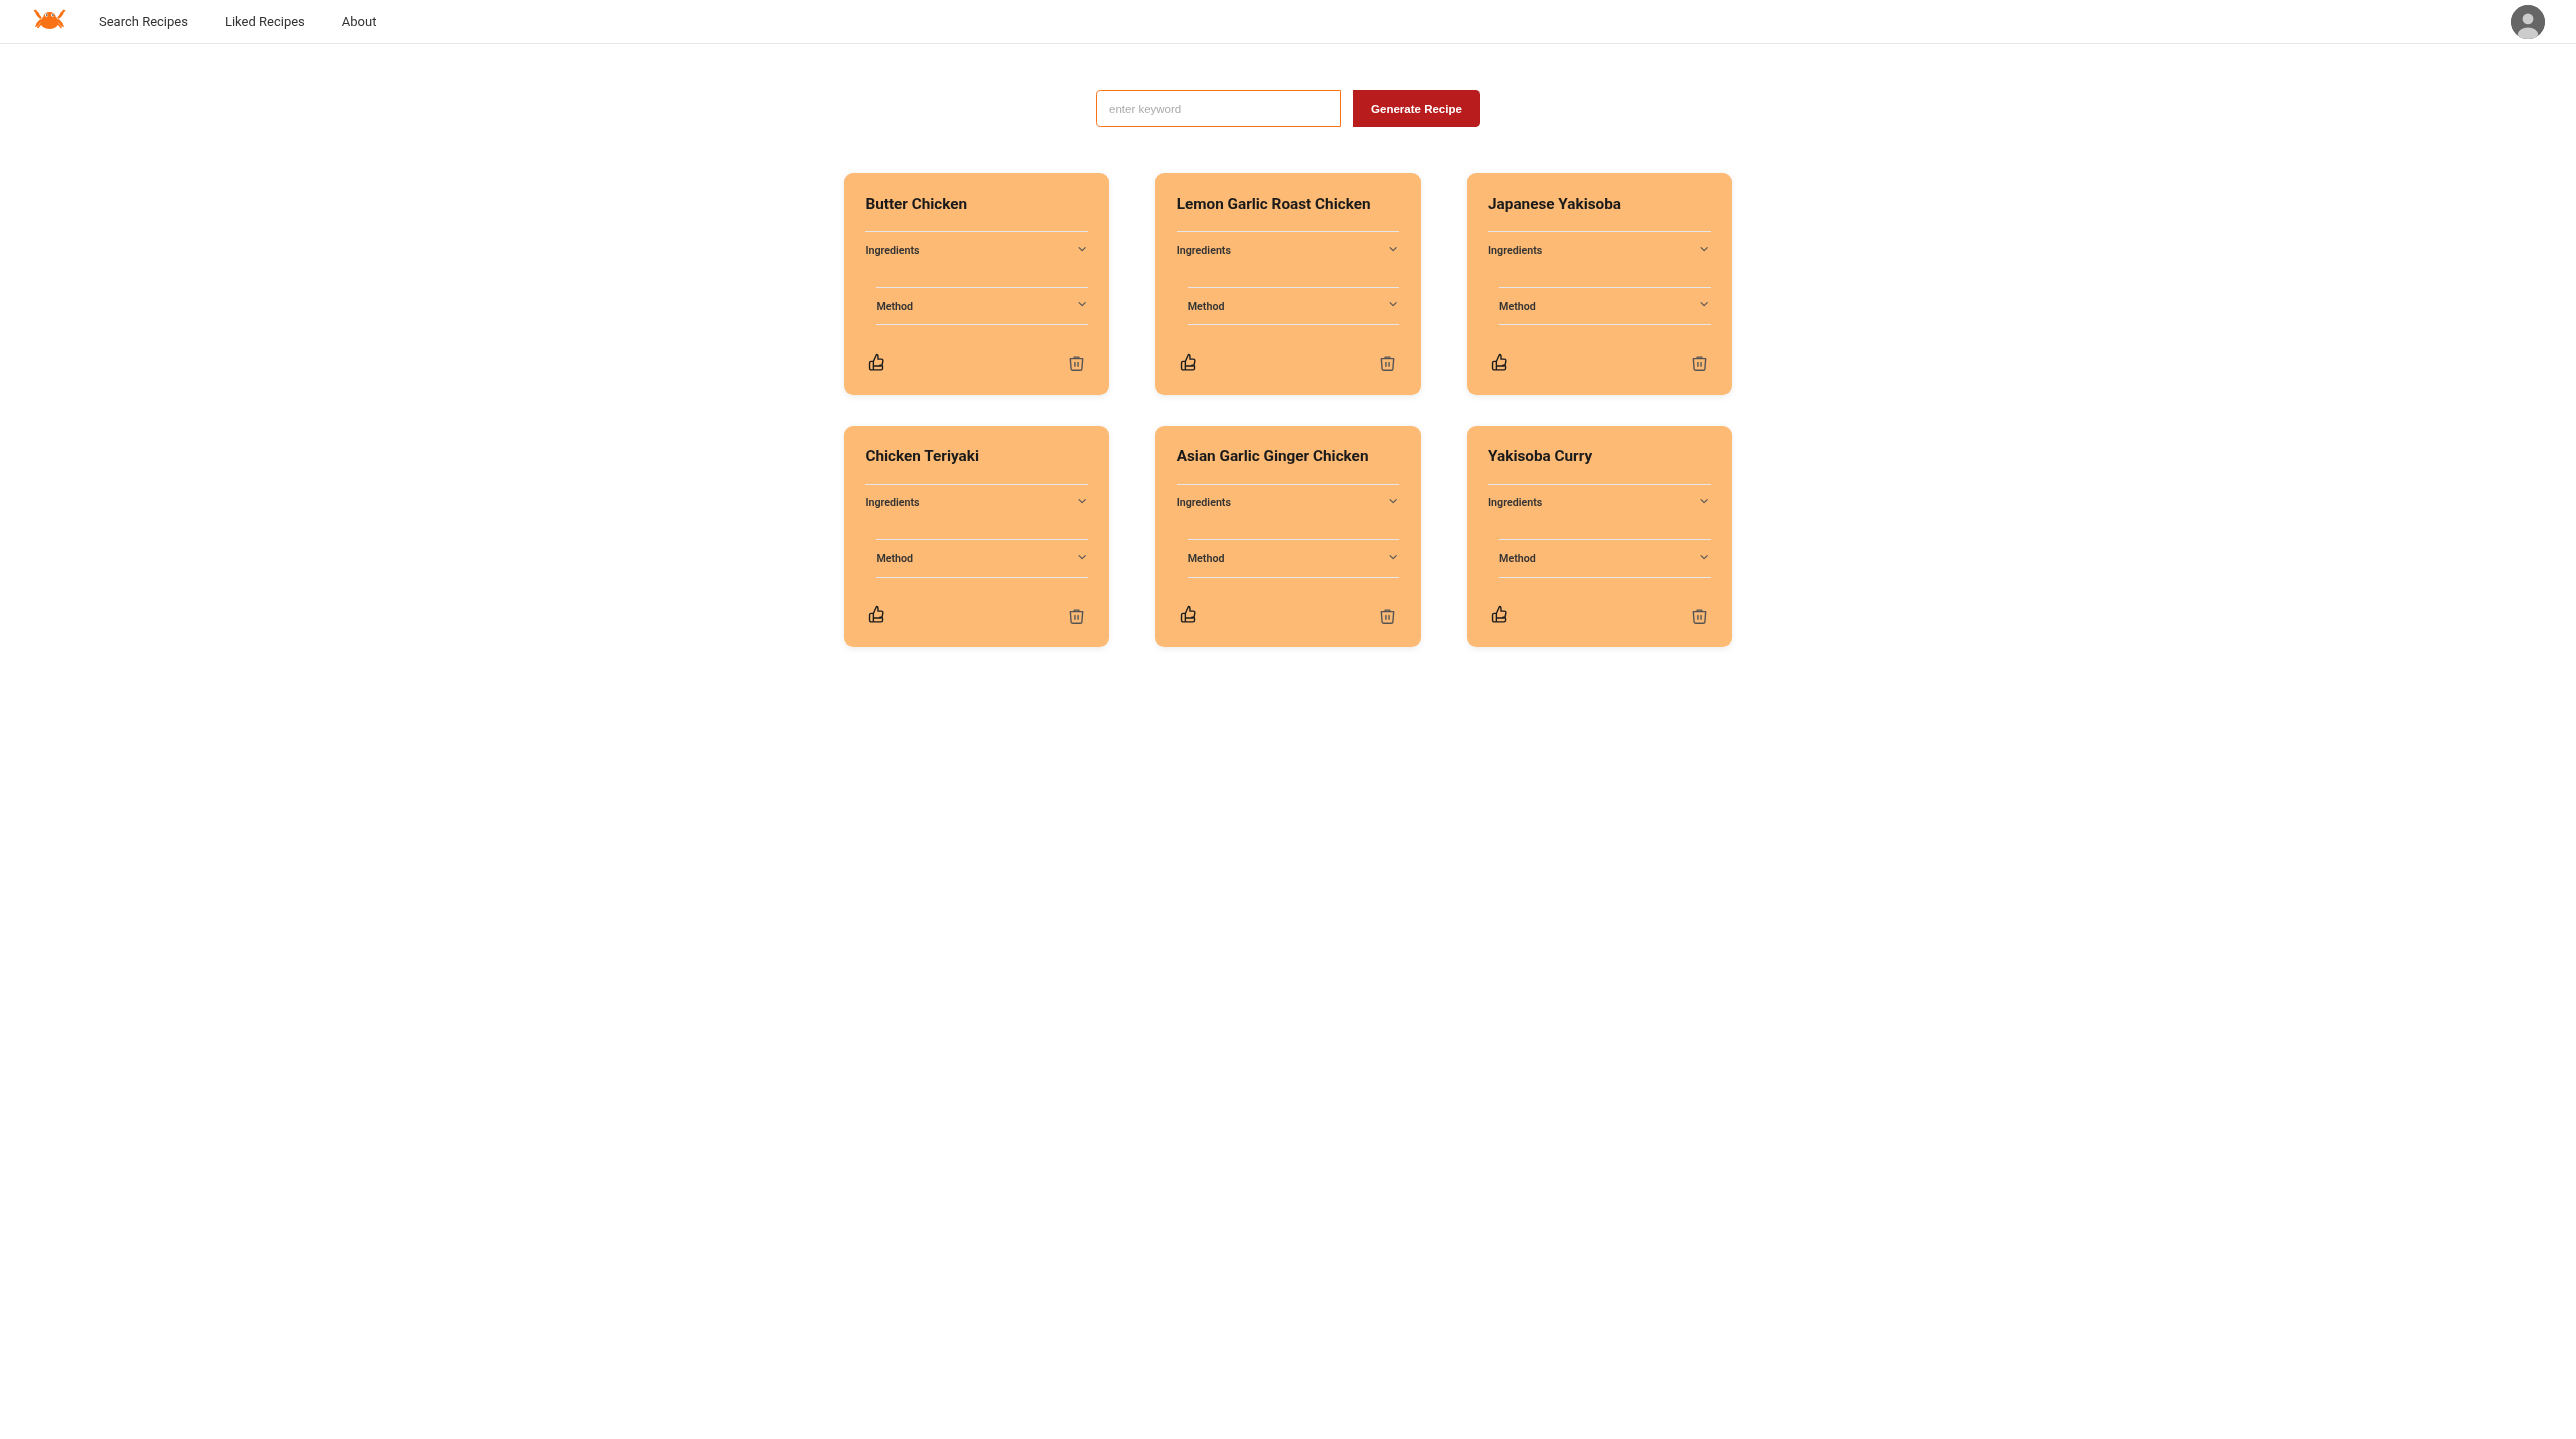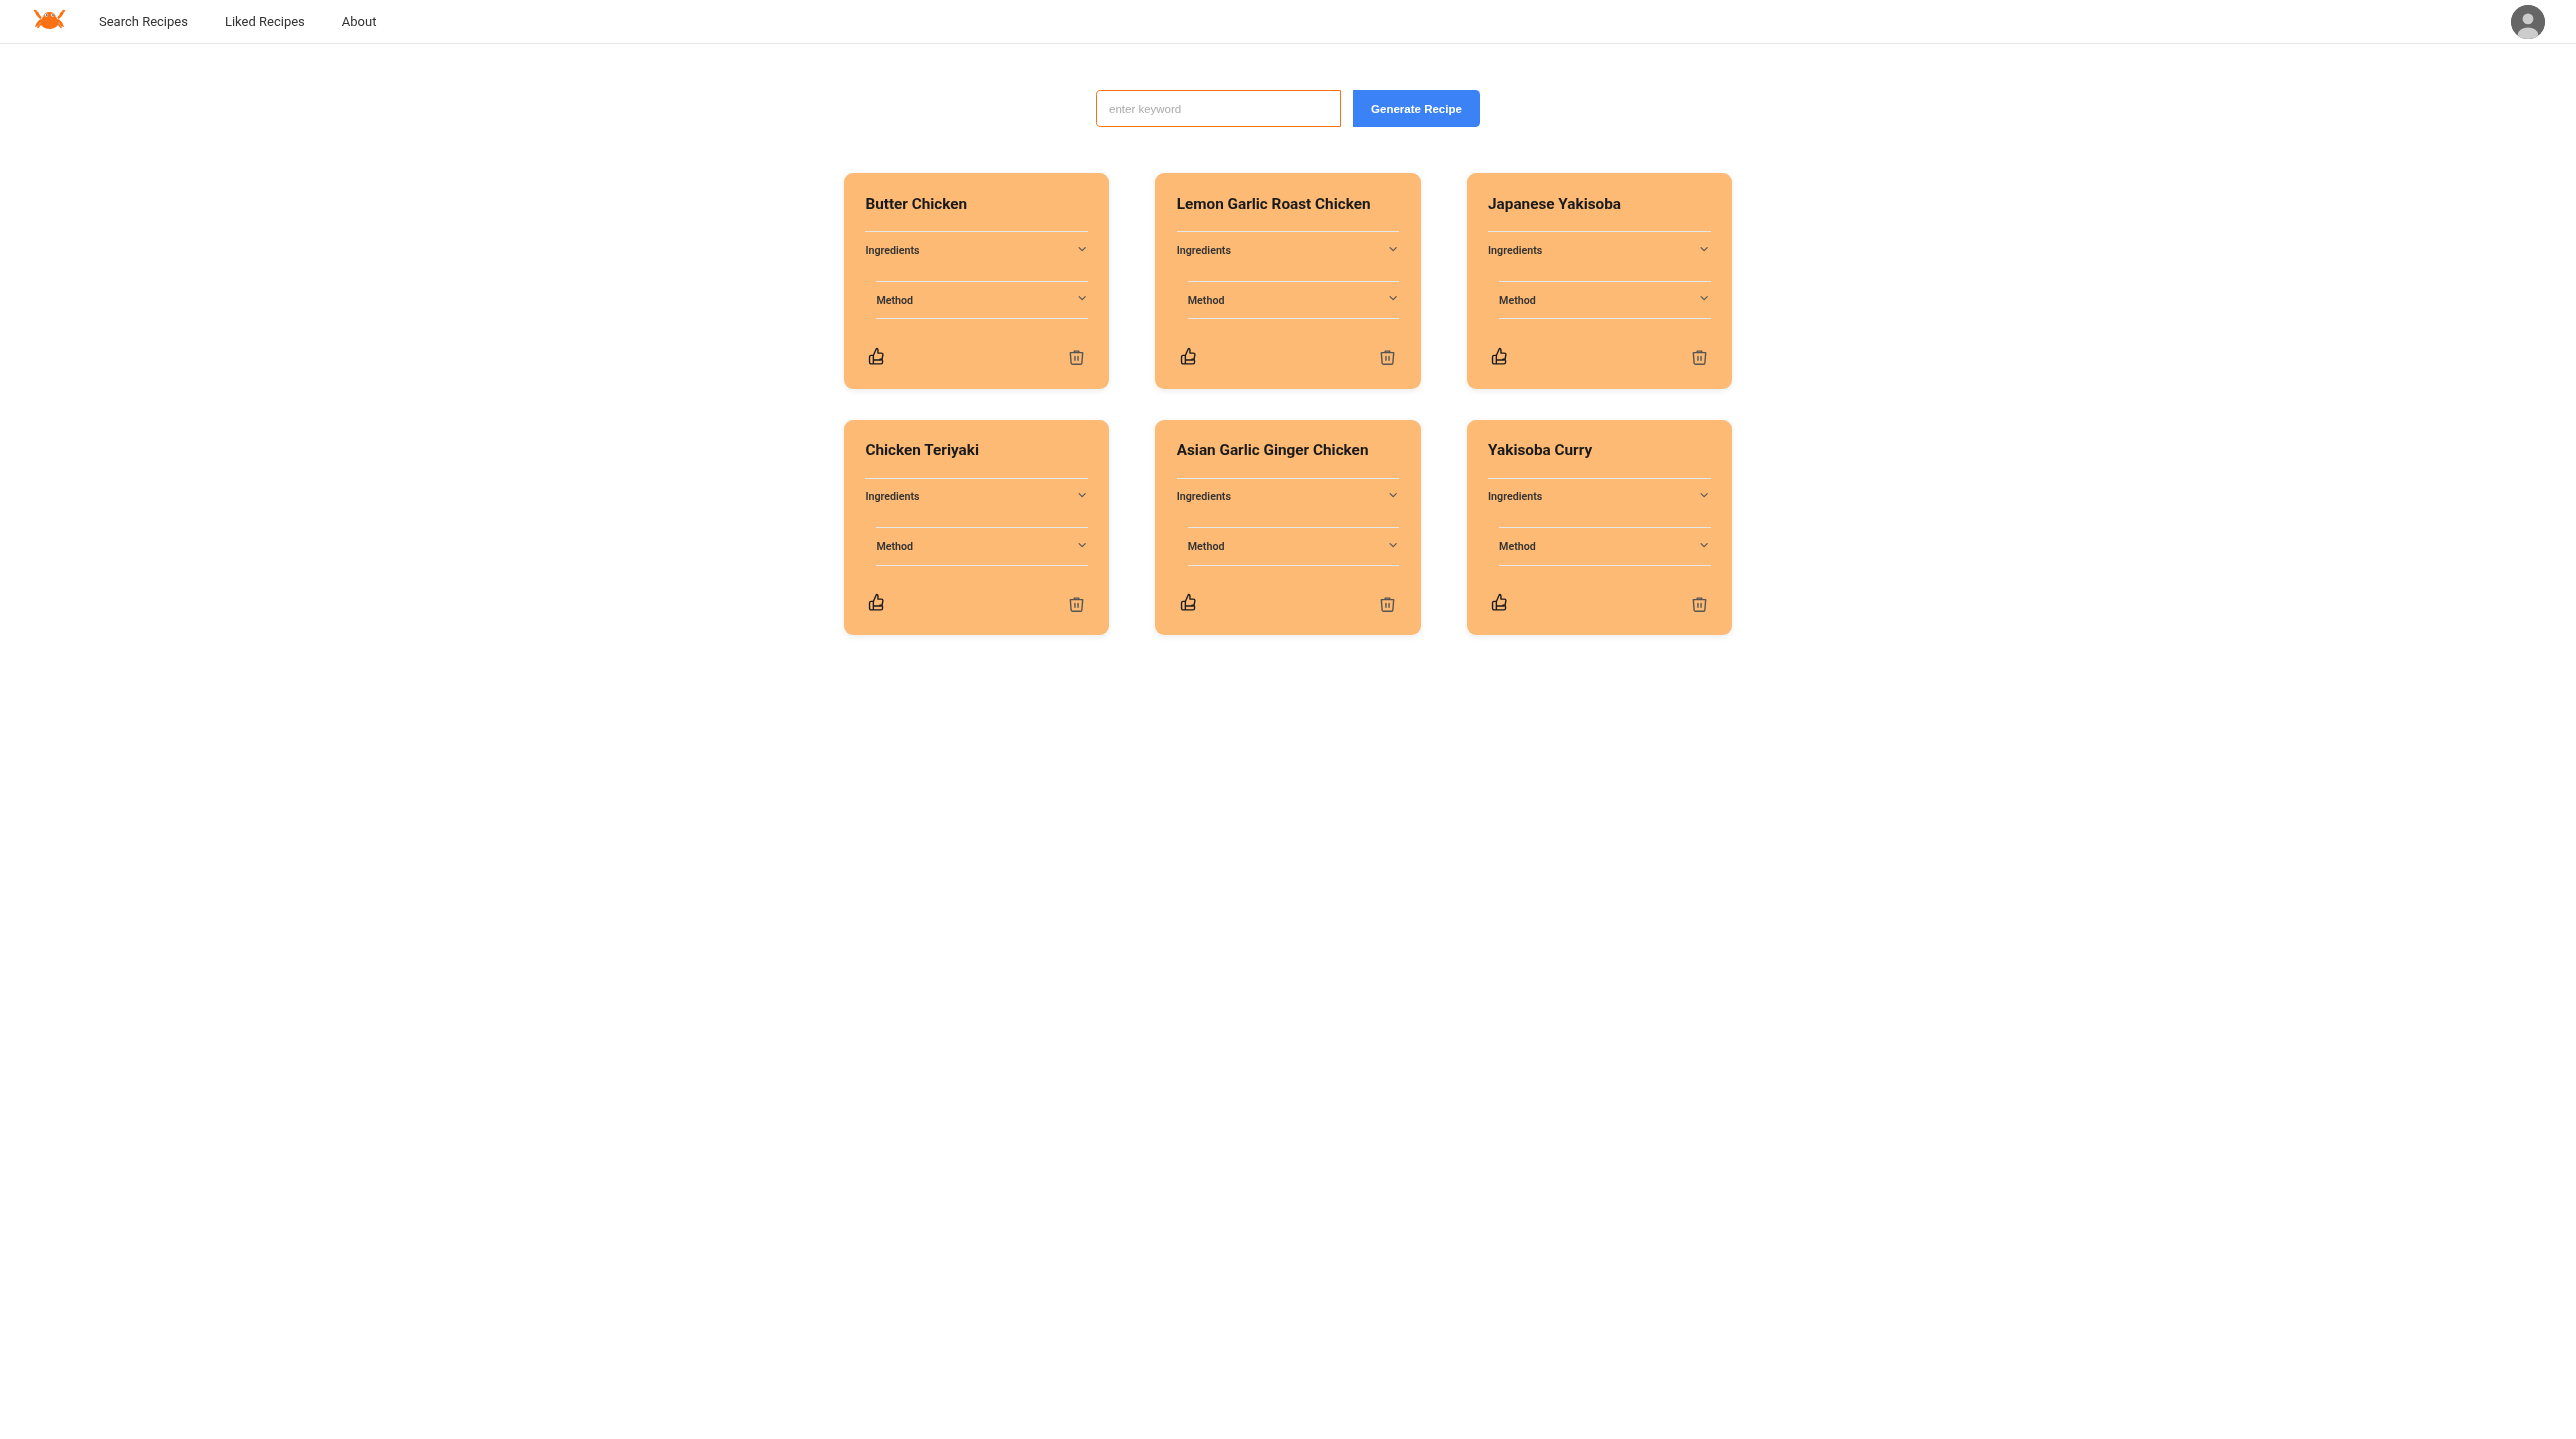--- a/index.html
+++ b/index.html
@@ -82,21 +82,21 @@
       color: #555;
     }
 
     .search-input::placeholder {
       color: #aaa;
     }
 
     .generate-btn {
       height: 37px;
       padding: 0 18.4px;
-      background: #3b82f6;
+      background: #b91c1c;
       color: #fff;
       border: none;
       border-radius: 0 4.6px 4.6px 0;
       font-size: 11.5px;
       font-weight: 600;
       cursor: pointer;
       white-space: nowrap;
     }
 
     
@@ -120,21 +120,21 @@
     .recipe-title {
       font-size: 15.3px;
       font-weight: 700;
       margin-bottom: 18.4px;
       color: #1a1a1a;
     }
 
     .recipe-accordion {
       display: flex;
       flex-direction: column;
-      gap: 12px;
+      gap: 18px;
       margin-bottom: 15.3px;
     }
 
     .accordion-item {
       border-top: 0.8px solid #e5e7eb;
       padding: 10.7px 0;
       display: flex;
       justify-content: space-between;
       align-items: center;
       cursor: pointer;

